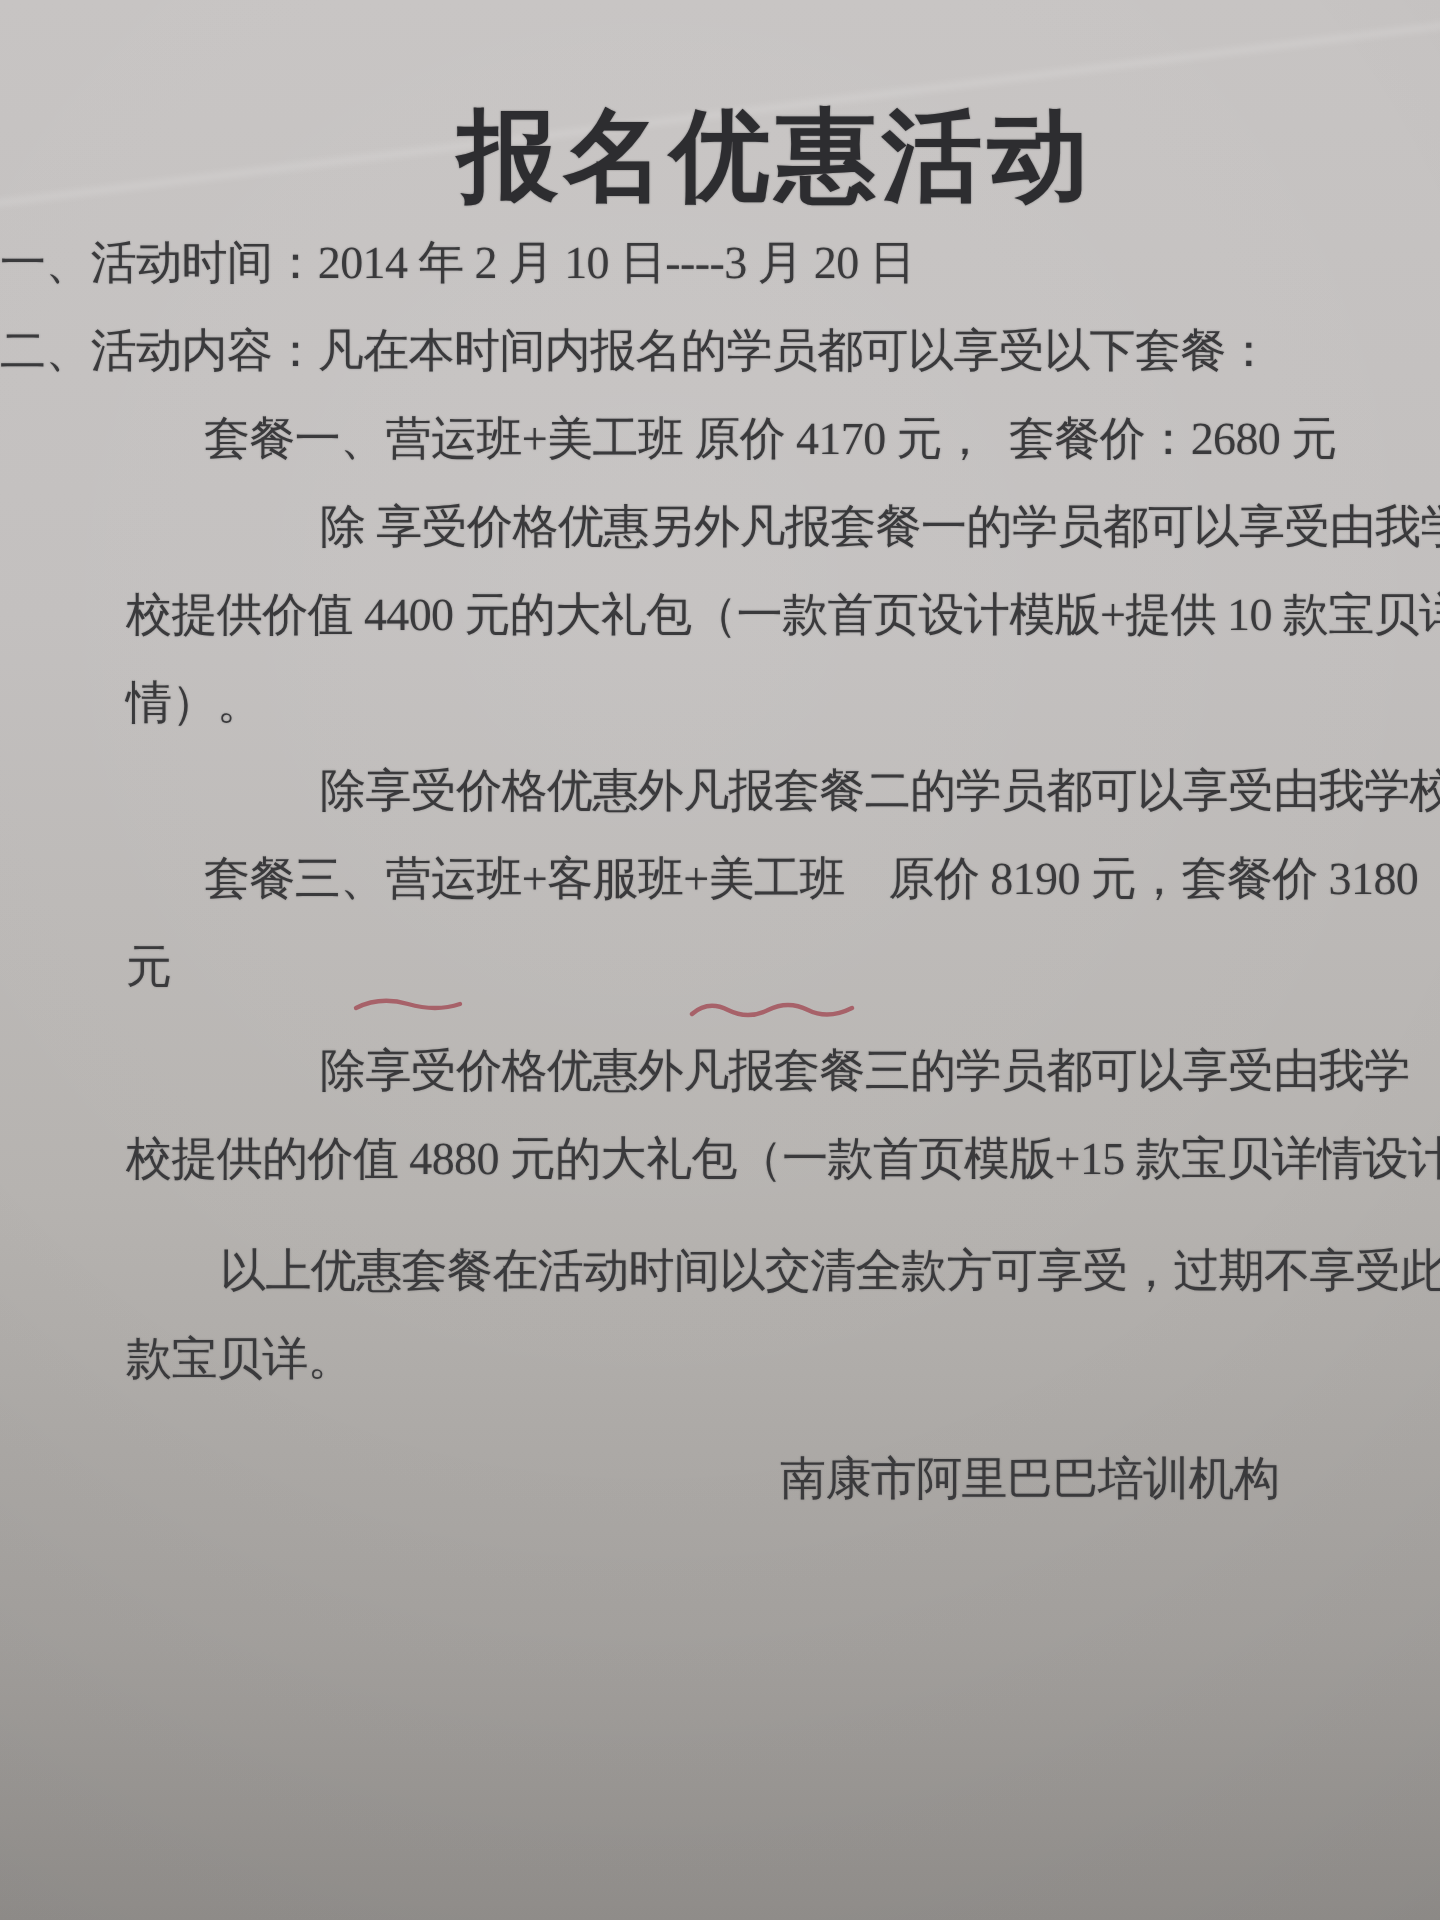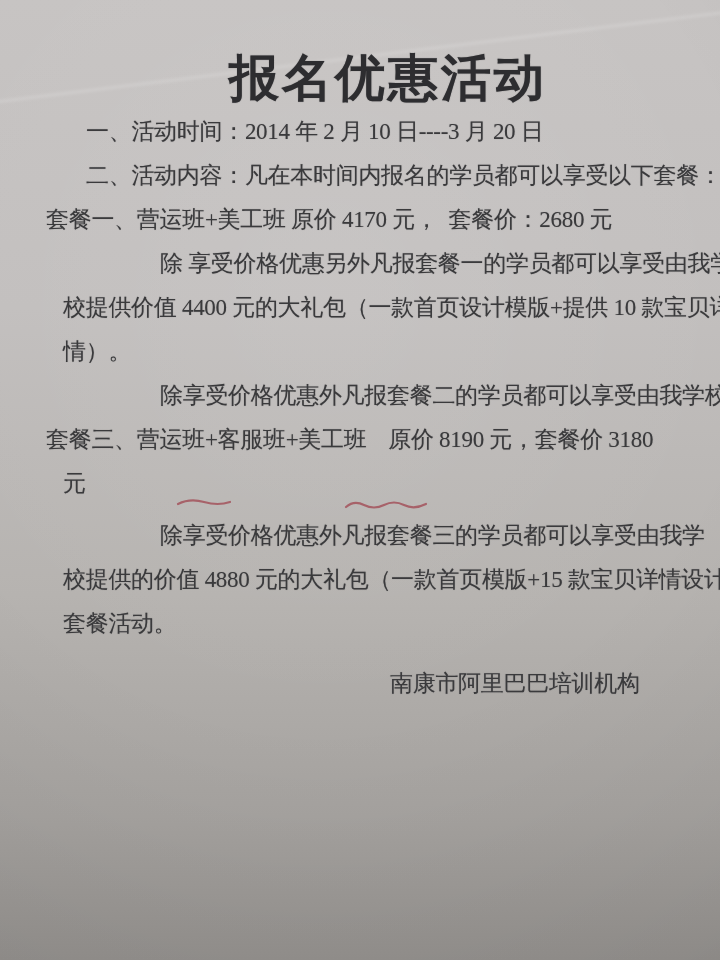--- a/index.html
+++ b/index.html
@@ -30,22 +30,22 @@
     transform:translateX(28px);
     text-shadow:0 0 1px rgba(45,45,48,0.55);
   }
   .line{
     height:44px;line-height:44px;
     font-size:23px;letter-spacing:-0.3px;
     white-space:pre;
     text-shadow:0 0 1px rgba(58,58,60,0.40);
   }
   .ind-0{padding-left:63px;}
-  .ind-a{padding-left:86px;}
-  .ind-b{padding-left:46px;}
+  .ind-a{}
+  .ind-b{padding-left:102px;}
   .ind-c{padding-left:160px;}
   .ind-d{padding-left:110px;}
   .sig{padding-left:390px;}
   .mt8{margin-top:8px;}
   .mt12{margin-top:12px;}
   .mt16{margin-top:16px;}
   .squig{position:absolute;opacity:0.85;pointer-events:none;}
   .squig path{fill:none;stroke-width:2.2;stroke-linecap:round;}
 </style>
 </head>
@@ -64,21 +64,22 @@
   <div class="line ind-0">校提供价值 4400 元的大礼包（一款首页设计模版+提供 10 款宝贝详</div>
   <div class="line ind-0">情）。</div>
 
   <div class="line ind-c">除享受价格优惠外凡报套餐二的学员都可以享受由我学校</div>
 
   <div class="line ind-b">套餐三、营运班+客服班+美工班    原价 8190 元，套餐价 3180</div>
   <div class="line ind-0">元</div>
   <div class="line ind-c mt8">除享受价格优惠外凡报套餐三的学员都可以享受由我学</div>
   <div class="line ind-0">校提供的价值 4880 元的大礼包（一款首页模版+15 款宝贝详情设计+</div>
 
-  <div class="line ind-0">套餐活动。</div>
+  <div class="line ind-d mt12">以上优惠套餐在活动时间以交清全款方可享受，过期不享受此</div>
+  <div class="line ind-0">款宝贝详。</div>
 
   <div class="line sig mt16">南康市阿里巴巴培训机构</div>
 
   <svg class="squig" style="left:176px;top:496px;" width="56" height="12" viewBox="0 0 56 12">
     <path d="M2 8 Q 14 2 28 6 T 54 6" stroke="#a4535c"></path>
   </svg>
   <svg class="squig" style="left:344px;top:498px;" width="84" height="14" viewBox="0 0 84 14">
     <path d="M2 9 Q 10 2 20 7 T 40 7 T 60 7 T 82 6" stroke="#a4535c"></path>
   </svg>
 </div>

